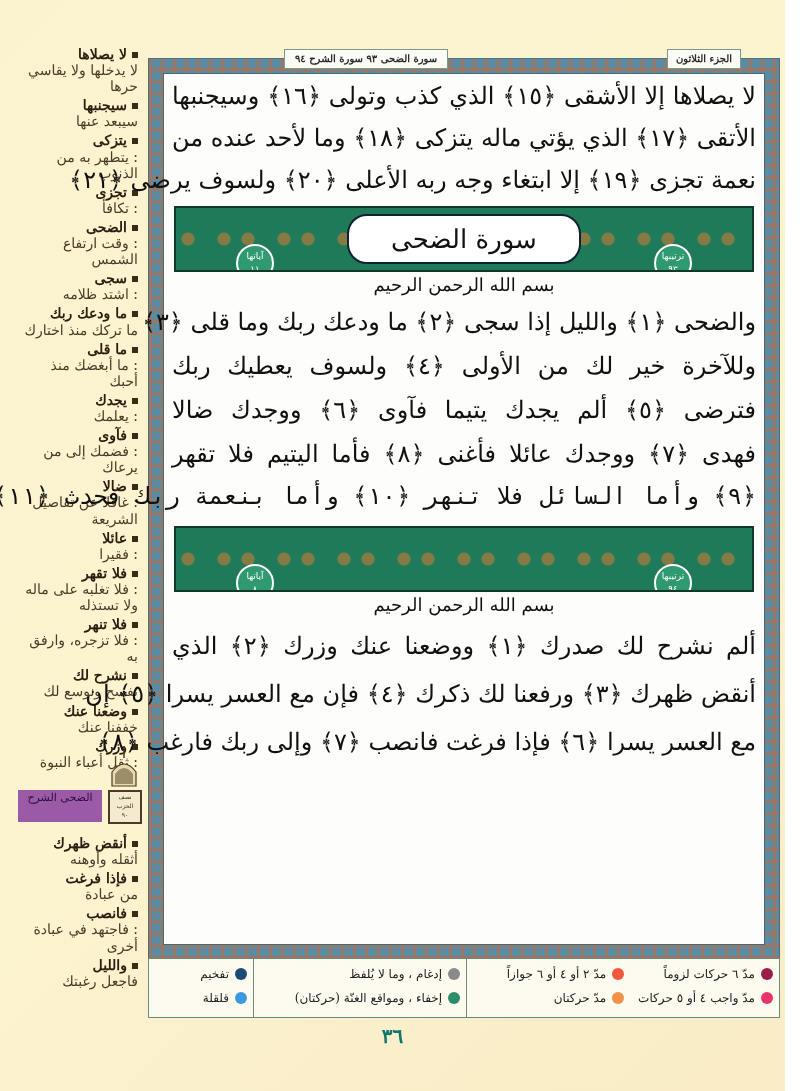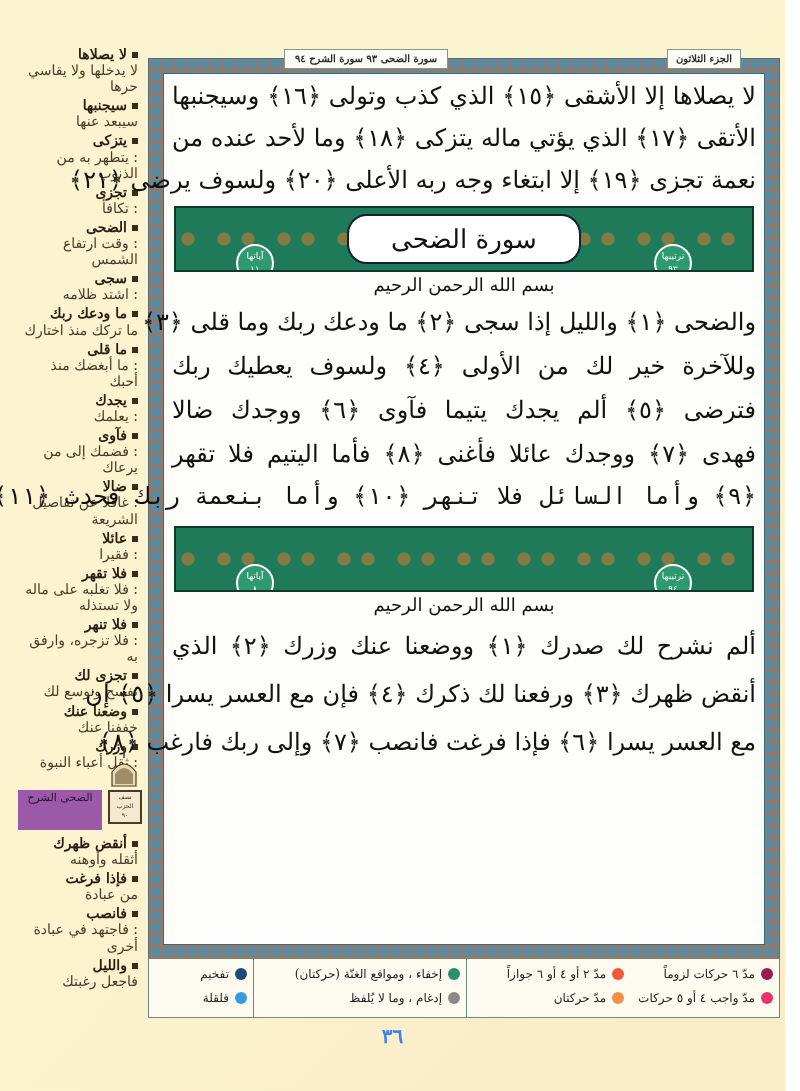--- a/index.html
+++ b/index.html
@@ -5,41 +5,41 @@
   html,body{margin:0;padding:0;}
   body{width:800px;height:1091px;background:#ffffff;position:relative;overflow:hidden;font-family:"DejaVu Sans",sans-serif;}
   .paper{position:absolute;left:0;top:0;width:785px;height:1091px;background:linear-gradient(135deg,#fbf2cf 0%,#fcf3cf 50%,#f9ecc6 100%);}
   
   .gloss{position:absolute;left:18px;top:46px;width:120px;direction:rtl;text-align:right;color:#3a2a18;}
   .gitem{margin:0 0 3px 0;line-height:1.15;}
   .gword{font-family:"DejaVu Serif",serif;font-size:14px;font-weight:bold;color:#2b1e10;}
   .gword::before{content:"";display:inline-block;width:6px;height:6px;background:#3a2a18;margin-left:5px;vertical-align:middle;}
   .gdef{font-family:"DejaVu Serif",serif;font-size:14px;color:#4a3a28;}
   .hizb{position:absolute;left:18px;top:790px;width:130px;height:32px;}
-  .hizb-purple{position:absolute;left:0;top:0;width:84px;height:40px;background:#9b5aa8;color:#2b1038;font-family:"DejaVu Serif",serif;font-size:11px;text-align:center;line-height:15px;direction:rtl;}
+  .hizb-purple{position:absolute;left:0;top:0;width:84px;height:32px;background:#9b5aa8;color:#2b1038;font-family:"DejaVu Serif",serif;font-size:11px;text-align:center;line-height:15px;direction:rtl;}
   .hizb-box{position:absolute;left:90px;top:0;width:30px;height:30px;border:2px solid #4a3a28;background:#f3ead0;font-size:6px;text-align:center;line-height:9px;direction:rtl;color:#3a2a18;}
   .hizb-crown{position:absolute;left:91px;top:-44px;width:30px;height:42px;}
   
   .frame{position:absolute;left:148px;top:58px;width:630px;height:900px;background:#5c8aa0;border:1px solid #4b6f80;}
   .frame-pattern{position:absolute;inset:0;background-image:repeating-linear-gradient(90deg,#c86a3a 0 3px,transparent 3px 12px),repeating-linear-gradient(0deg,#c86a3a 0 3px,transparent 3px 12px);opacity:.55;}
   .inner{position:absolute;left:14px;top:14px;right:14px;bottom:14px;background:#fdfdfb;border:1px solid #3c6b7c;}
   .hdr-tab{position:absolute;top:-10px;height:18px;background:#fcfcf6;border:1px solid #7a9a8a;font-family:"DejaVu Serif",serif;font-size:10px;color:#2b2b2b;direction:rtl;text-align:center;line-height:18px;padding:0 6px;font-weight:bold;}
   .ayah-line{position:absolute;left:8px;right:8px;direction:rtl;text-align:justify;text-align-last:justify;font-family:"DejaVu Serif",serif;font-size:24px;color:#111;white-space:nowrap;line-height:40px;height:40px;}
   .banner{position:absolute;left:10px;right:10px;height:62px;background:#1f7a5a;border:2px solid #0f3a2a;overflow:hidden;}
   .banner-orn{position:absolute;inset:0;background-image:radial-gradient(circle at 20% 50%,#b07a3a 0 6px,transparent 7px),radial-gradient(circle at 80% 50%,#b07a3a 0 6px,transparent 7px);background-size:60px 62px;opacity:.7;}
   .banner-title{position:absolute;left:50%;top:6px;transform:translateX(-50%);width:230px;height:46px;background:#ffffff;border:2px solid #123;border-radius:20px;font-family:"DejaVu Serif",serif;font-size:26px;text-align:center;line-height:46px;direction:rtl;color:#111;}
   .medal{position:absolute;top:12px;width:38px;height:38px;border-radius:50%;background:#2f9a70;border:2px solid #fff;color:#fff;font-size:9px;text-align:center;line-height:13px;padding-top:4px;box-sizing:border-box;direction:rtl;margin-top:24px;}
   .basmala{position:absolute;left:0;right:0;text-align:center;font-family:"DejaVu Serif",serif;font-size:18px;color:#111;direction:rtl;}
   
   .legend{position:absolute;left:148px;top:958px;width:630px;height:58px;background:#fdfbf0;border:1px solid #6a8a7a;direction:rtl;display:flex;}
   .lg-col{border-left:1px solid #6a8a7a;padding:3px 6px;font-family:"DejaVu Serif",serif;font-size:12px;color:#222;}
   .lg-col:last-child{border-left:none;}
   .lg-row{display:flex;align-items:center;gap:6px;height:24px;white-space:nowrap;}
   .dot{display:inline-block;width:12px;height:12px;border-radius:50%;}
-  .pageno{position:absolute;left:0;width:785px;top:1024px;text-align:center;font-family:"DejaVu Serif",serif;font-size:20px;font-weight:bold;color:#3b82f6;}
+  .pageno{position:absolute;left:0;width:785px;top:1024px;text-align:center;font-family:"DejaVu Serif",serif;font-size:20px;font-weight:bold;color:#0f766e;}
 </style>
 </head>
 <body>
 
 <div class="paper"></div>
 
 <div class="gloss">
   <div class="gitem">
       <div class="gword">لا يصلاها</div>
       <div class="gdef">لا يدخلها ولا يقاسي حرها</div>
@@ -90,21 +90,21 @@
     </div>
   <div class="gitem">
       <div class="gword">فلا تقهر</div>
       <div class="gdef">: فلا تغلبه على ماله ولا تستذله</div>
     </div>
   <div class="gitem">
       <div class="gword">فلا تنهر</div>
       <div class="gdef">: فلا تزجره، وارفق به</div>
     </div>
   <div class="gitem">
-      <div class="gword">تجزى لك</div>
+      <div class="gword">نشرح لك</div>
       <div class="gdef">نفسح ونوسع لك</div>
     </div>
   <div class="gitem">
       <div class="gword">وضعنا عنك</div>
       <div class="gdef">خففنا عنك</div>
     </div>
   <div class="gitem">
       <div class="gword">وزرك</div>
       <div class="gdef">: ثقل أعباء النبوة</div>
     </div>
@@ -193,27 +193,27 @@
           <span>مدّ ٢ أو ٤ أو ٦ جوازاً</span>
         </div>
       <div class="lg-row">
           <span class="dot" style="background:#f0904a"></span>
           <span>مدّ حركتان</span>
         </div>
     </div>
   </div>
   <div class="lg-col" style="width:200px;">
     <div class="lg-row">
+        <span class="dot" style="background:#8a8a8a"></span>
+        <span>إدغام ، وما لا يُلفظ</span>
+      </div>
+    <div class="lg-row">
         <span class="dot" style="background:#2a8f6a"></span>
         <span>إخفاء ، ومواقع الغنّة (حركتان)</span>
       </div>
-    <div class="lg-row">
-        <span class="dot" style="background:#8a8a8a"></span>
-        <span>إدغام ، وما لا يُلفظ</span>
-      </div>
   </div>
   <div class="lg-col" style="flex:1;">
     <div class="lg-row">
         <span class="dot" style="background:#1e4a78"></span>
         <span>تفخيم</span>
       </div>
     <div class="lg-row">
         <span class="dot" style="background:#3a9ae0"></span>
         <span>قلقلة</span>
       </div>

